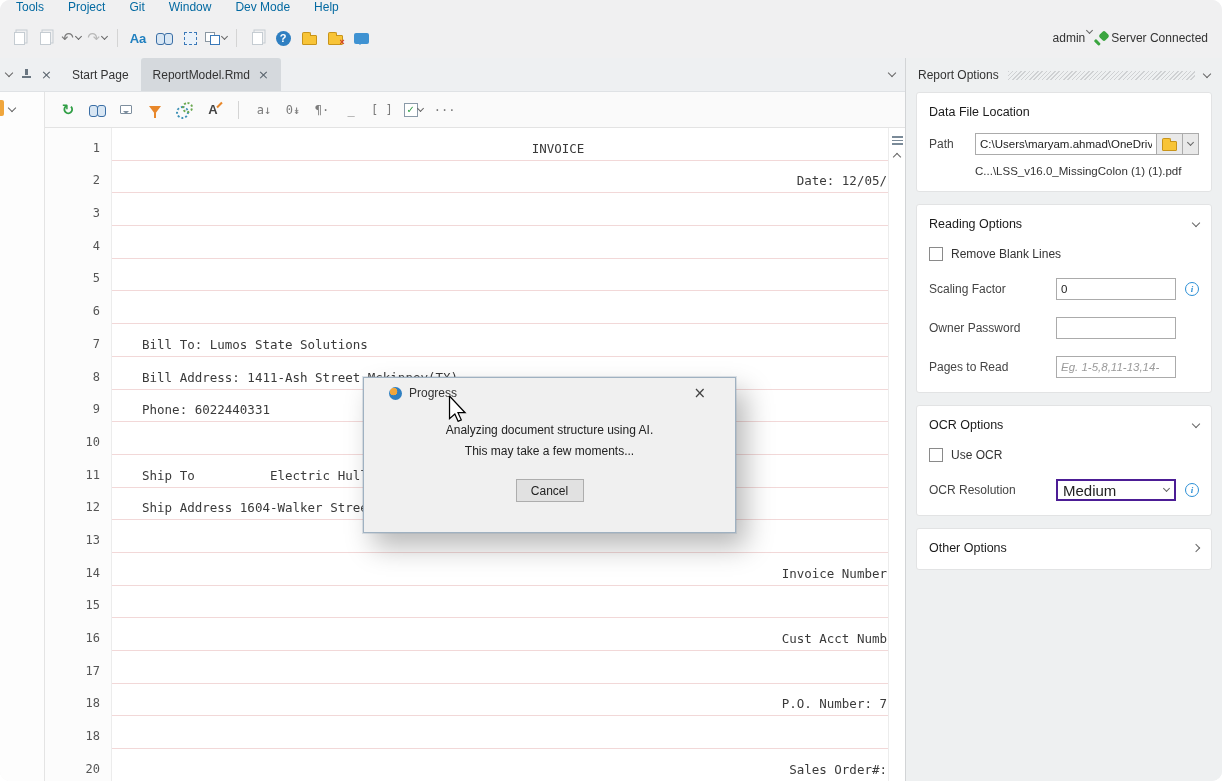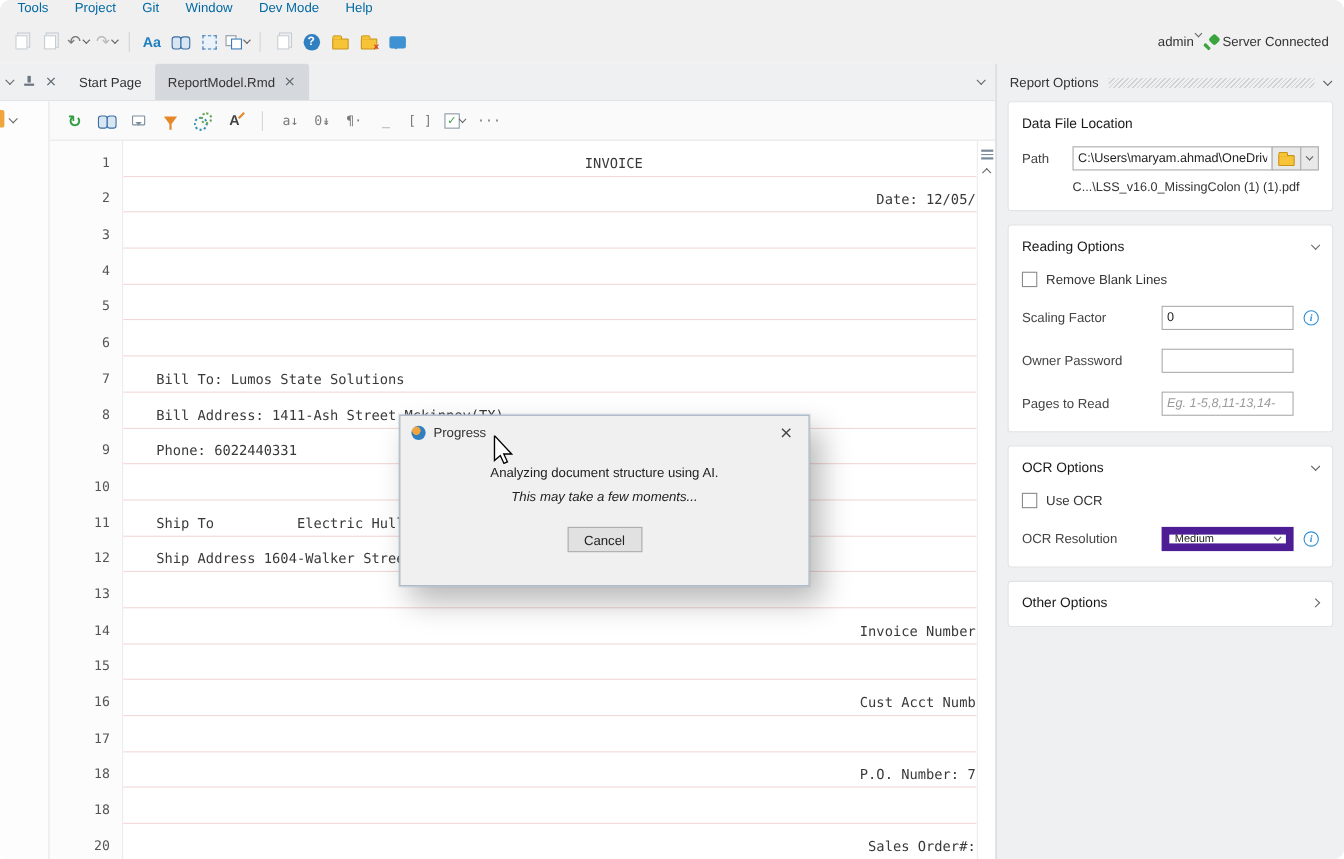--- a/index.html
+++ b/index.html
@@ -102,33 +102,33 @@
   .path-input { flex:1; min-width:0; }
   .browse-btn { width:27px; height:22px; margin-left:-1px; border:1px solid #ababab; background:#e9e9e9; display:flex; align-items:center; justify-content:center; }
   .dd-btn { width:17px; height:22px; margin-left:-1px; border:1px solid #ababab; background:#e9e9e9; display:flex; align-items:center; justify-content:center; }
   .file-name { margin:10px 0 0 46px; font-size:11.5px; color:#333; white-space:nowrap; overflow:hidden; }
   .chk-row { display:flex; align-items:center; gap:8px; margin-top:16px; }
   .chk { width:14px; height:14px; border:1px solid #8a8a8a; background:#fff; }
   .chk-lbl { font-size:12px; color:#333; }
   .opt-row { display:flex; align-items:center; margin-top:17px; }
   .opt-row .lbl { flex:1; font-size:12px; color:#444; }
   .opt-row .tinput, .opt-row .selbox { width:120px; }
-  .selbox { height:22px; border:7px solid #4c1d95; background:#fff; display:flex; align-items:center; justify-content:space-between; padding:0 5px; font-size:10px; color:#222;margin-left:38px; }
+  .selbox { height:22px; border:2px solid #4c1d95; background:#fff; display:flex; align-items:center; justify-content:space-between; padding:0 5px; font-size:15px; color:#222;margin-left:38px; }
   .info { width:14px; height:14px; min-width:14px; border:1.5px solid #2b8fd6; border-radius:50%; color:#2b8fd6; font-size:9px; font-style:italic; font-weight:bold; display:flex; align-items:center; justify-content:center; margin-left:9px; font-family:"Liberation Serif", serif; }
   .spacer-info { width:23px; }
   
   .dialog { position:absolute; left:363px; top:377px; width:373px; height:156px; background:#f0f0f0;
     border:1px solid #9fb1c1; box-shadow:0 0 0 1px rgba(130,150,170,.25), 10px 14px 26px rgba(0,0,0,.28); z-index:50; }
-  .dlg-titlebar { height:30px; display:flex; align-items:center; gap:7px; padding:0 10px; }
+  .dlg-titlebar { height:30px; display:flex; align-items:center; gap:7px; padding:0 25px; }
   .dlg-icon { width:13px; height:13px; border-radius:50%; background:radial-gradient(circle at 35% 35%, #f0a63c 0 30%, #2f7fc1 34%); }
   .dlg-title { font-size:12px; color:#333; flex:1; }
   .dlg-x { font-size:15px; color:#444; font-family:"DejaVu Sans", sans-serif; line-height:1; padding:2px 4px; }
   .dlg-body { text-align:center; }
   .dlg-line1 { margin-top:15px; font-size:12px; color:#222; }
-  .dlg-line2 { margin-top:7px; font-size:12px; color:#222;font-style:italic; }
+  .dlg-line2 { margin-top:7px; font-size:12px; color:#222; }
   .dlg-cancel { display:block; margin:21px auto 0 auto; width:68px; height:23px; background:#e1e1e1; border:1px solid #adadad; font-size:12px; color:#222; font-family:"Liberation Sans", sans-serif; }
   
   .cursor { position:absolute; left:447px; top:396px; z-index:60; }
 </style>
 </head>
 <body>
 
 <div class="window">
 
   <div class="menubar">

